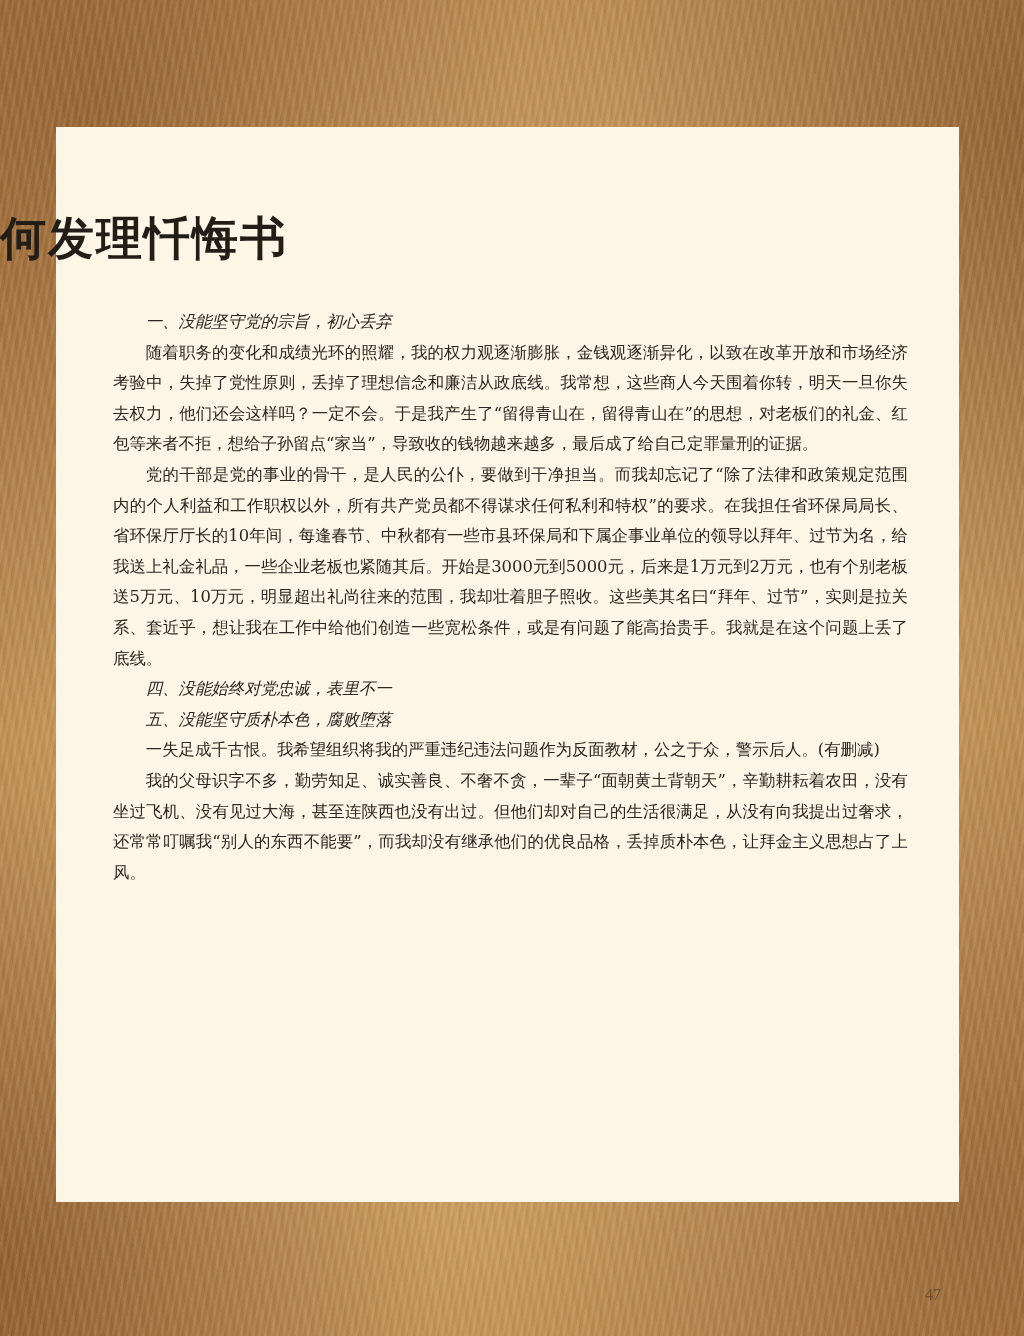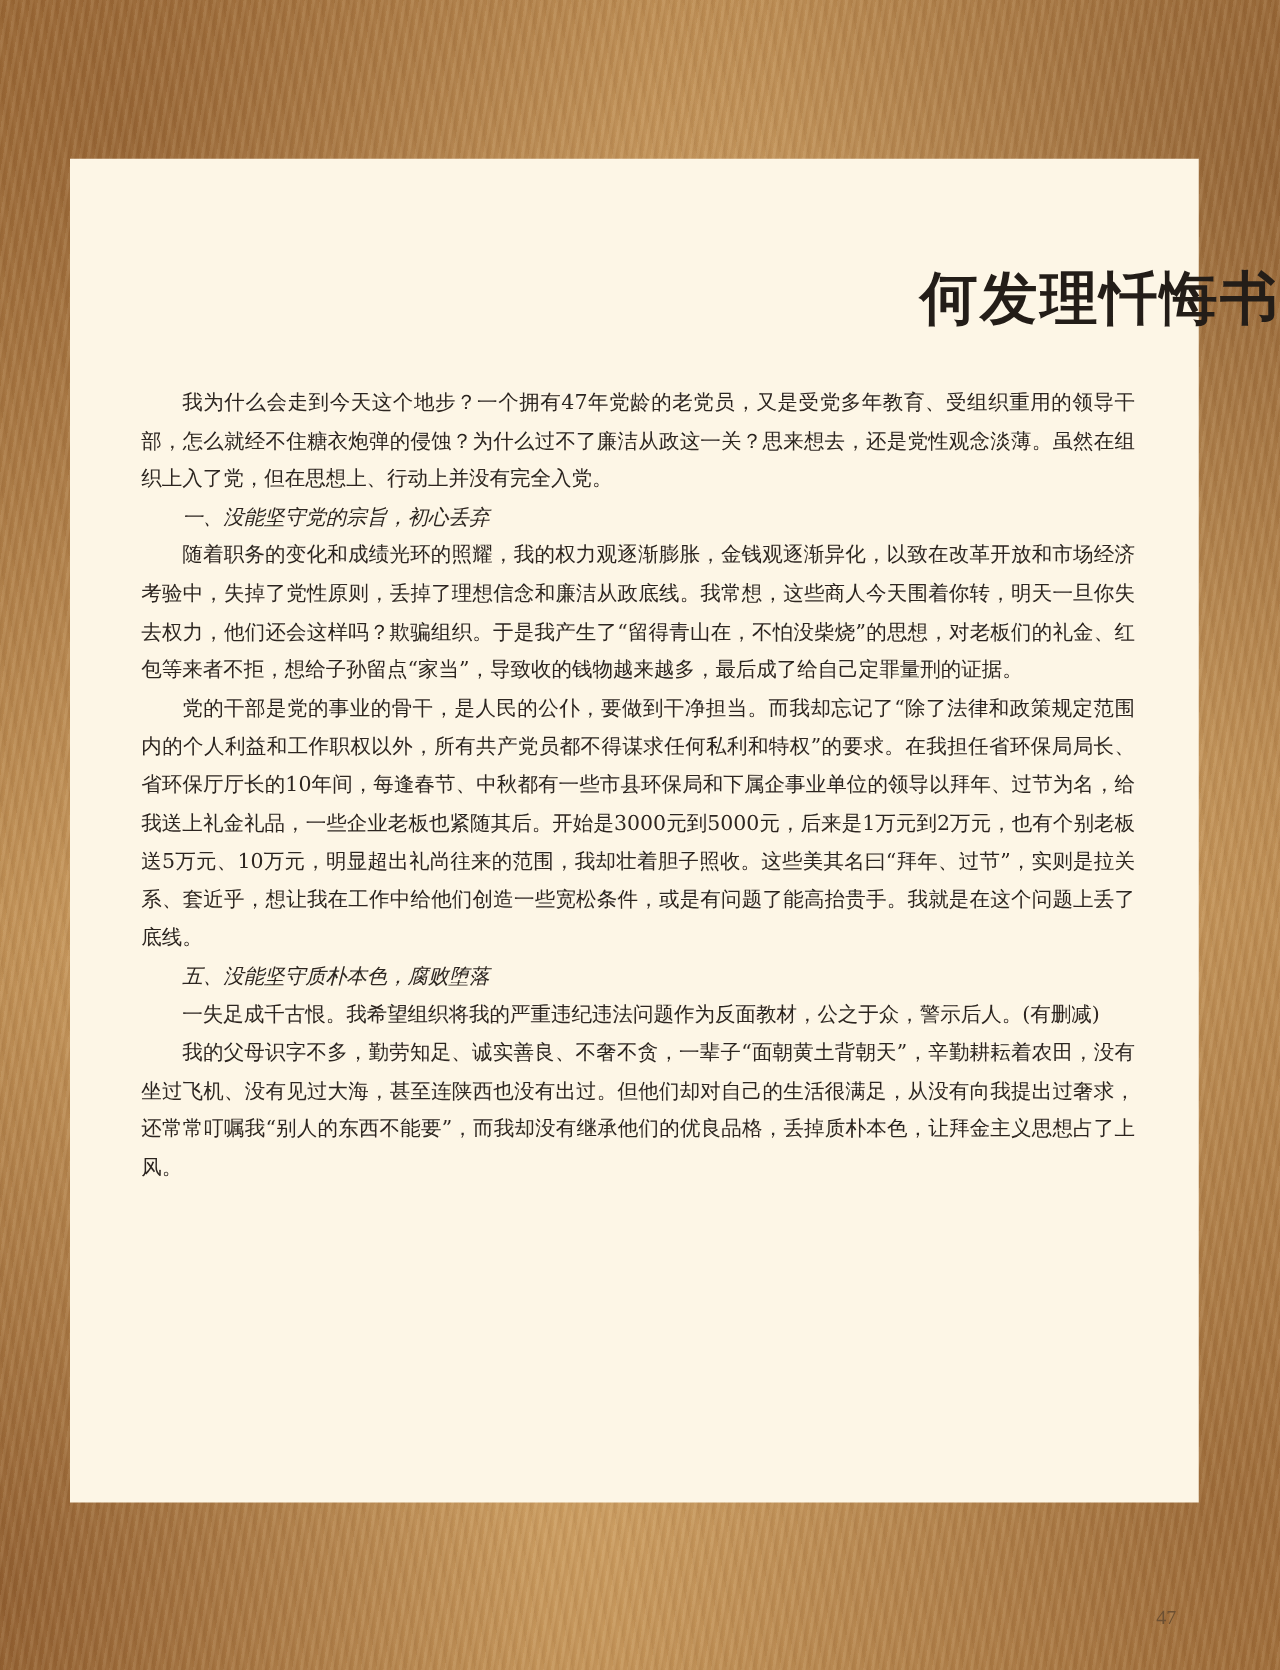--- a/index.html
+++ b/index.html
@@ -19,21 +19,21 @@
       repeating-linear-gradient(100deg, rgba(255,240,210,0.08) 0px, rgba(255,240,210,0.08) 2px, rgba(90,50,20,0.06) 3px, rgba(90,50,20,0) 6px),
       repeating-linear-gradient(80deg, rgba(90,50,20,0.05) 0px, rgba(90,50,20,0) 4px, rgba(255,230,190,0.06) 7px, rgba(255,230,190,0) 11px);
     pointer-events: none;
   }
   .paper {
     position: absolute; left: 56px; top: 127px; width: 903px; height: 1075px;
     background: #fdf6e6;
   }
   .title {
     position: absolute; left: 0; right: 0; top: 208px;
-    text-align: right; font-size: 46px; font-weight: bold; letter-spacing: 2px;
+    text-align: left; font-size: 46px; font-weight: bold; letter-spacing: 2px;
     color: #231d18; font-family: "DejaVu Serif", serif;
   }
   .body {
     position: absolute; left: 113px; top: 307px; width: 795px;
     font-size: 16.4px; line-height: 30.6px; color: #2c2520;
     text-align: justify; text-justify: inter-character;
     font-family: "DejaVu Serif", "Liberation Serif", serif;
   }
   .body p { margin: 0; text-indent: 2em; }
   .body p.heading { text-indent: 2em; font-style: italic; }
@@ -45,22 +45,22 @@
 </head>
 <body>
 
 <div class="grain"></div>
 
 <div class="paper"></div>
 
 <h1 class="title" style="margin:0;">何发理忏悔书</h1>
 
 <div class="body">
-  <p>我为什么会走到今天这个地步？一个拥有47年党龄的老党员，又是受党多年教育、受组织重用的领导干部，怎么就经不住糖衣炮弹的侵蚀？为什么过不了廉洁从政这一关？思来想去，还是党性观念淡薄。虽然在组织上入了党，但在思想上、行动上并没有完全入党。</p>
   <p class="heading">一、没能坚守党的宗旨，初心丢弃</p>
-  <p>随着职务的变化和成绩光环的照耀，我的权力观逐渐膨胀，金钱观逐渐异化，以致在改革开放和市场经济考验中，失掉了党性原则，丢掉了理想信念和廉洁从政底线。我常想，这些商人今天围着你转，明天一旦你失去权力，他们还会这样吗？欺骗组织。于是我产生了“留得青山在，不怕没柴烧”的思想，对老板们的礼金、红包等来者不拒，想给子孙留点“家当”，导致收的钱物越来越多，最后成了给自己定罪量刑的证据。</p>
+  <p>随着职务的变化和成绩光环的照耀，我的权力观逐渐膨胀，金钱观逐渐异化，以致在改革开放和市场经济考验中，失掉了党性原则，丢掉了理想信念和廉洁从政底线。我常想，这些商人今天围着你转，明天一旦你失去权力，他们还会这样吗？一定不会。于是我产生了“留得青山在，留得青山在”的思想，对老板们的礼金、红包等来者不拒，想给子孙留点“家当”，导致收的钱物越来越多，最后成了给自己定罪量刑的证据。</p>
   <p>党的干部是党的事业的骨干，是人民的公仆，要做到干净担当。而我却忘记了“除了法律和政策规定范围内的个人利益和工作职权以外，所有共产党员都不得谋求任何私利和特权”的要求。在我担任省环保局局长、省环保厅厅长的10年间，每逢春节、中秋都有一些市县环保局和下属企事业单位的领导以拜年、过节为名，给我送上礼金礼品，一些企业老板也紧随其后。开始是3000元到5000元，后来是1万元到2万元，也有个别老板送5万元、10万元，明显超出礼尚往来的范围，我却壮着胆子照收。这些美其名曰“拜年、过节”，实则是拉关系、套近乎，想让我在工作中给他们创造一些宽松条件，或是有问题了能高抬贵手。我就是在这个问题上丢了底线。</p>
+  <p class="heading">四、没能始终对党忠诚，表里不一</p>
   <p class="heading">五、没能坚守质朴本色，腐败堕落</p>
   <p>一失足成千古恨。我希望组织将我的严重违纪违法问题作为反面教材，公之于众，警示后人。(有删减)</p>
   <p>我的父母识字不多，勤劳知足、诚实善良、不奢不贪，一辈子“面朝黄土背朝天”，辛勤耕耘着农田，没有坐过飞机、没有见过大海，甚至连陕西也没有出过。但他们却对自己的生活很满足，从没有向我提出过奢求，还常常叮嘱我“别人的东西不能要”，而我却没有继承他们的优良品格，丢掉质朴本色，让拜金主义思想占了上风。</p>
 </div>
 
 <div class="pagenum">47</div>
 
 </body></html>

